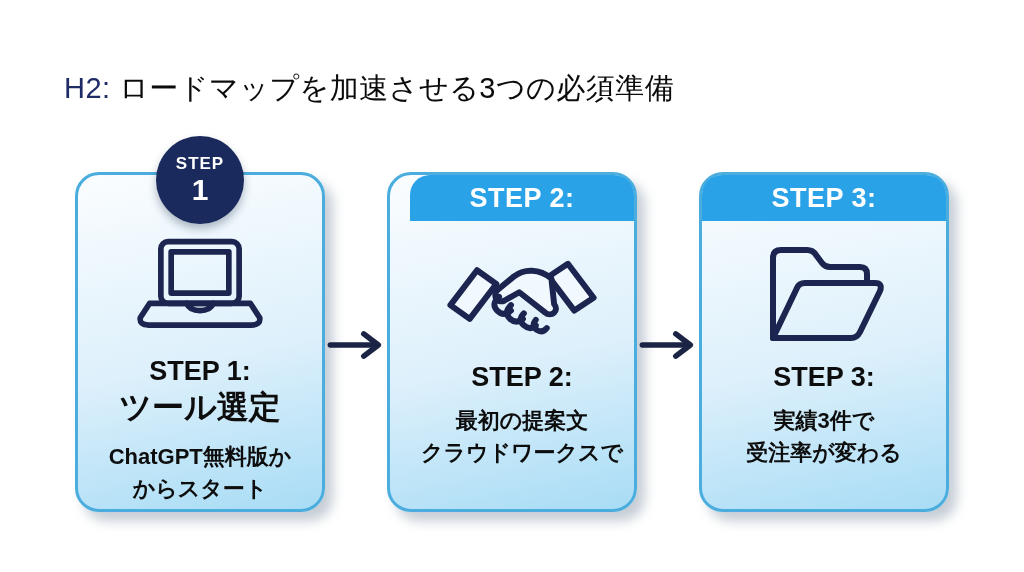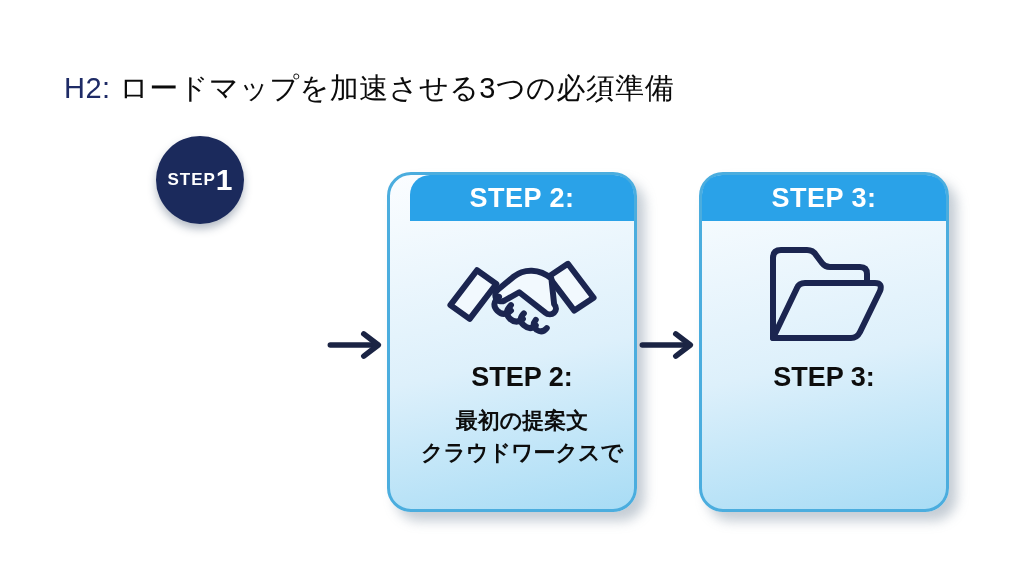--- a/index.html
+++ b/index.html
@@ -62,21 +62,21 @@
     font-size:22px;font-weight:bold;color:var(--body-text,#0d0d0d);
     line-height:1.45;text-align:center;
   }
   .card-desc span{display:block;}
   
   .step-badge{
     position:absolute;left:156px;top:136px;width:88px;height:88px;
     border-radius:50%;
     background:var(--badge-bg,#1b2a5c);
     color:var(--badge-text,#ffffff);
-    display:flex;flex-direction:row;align-items:center;justify-content:center;
+    display:flex;flex-direction:column;align-items:center;justify-content:center;
     box-shadow:0 5px 9px rgba(40,60,90,.35);
     z-index:3;
   }
   .step-badge .badge-word{font-size:17px;font-weight:bold;letter-spacing:1px;line-height:1.1;}
   .step-badge .badge-num{font-size:30px;font-weight:bold;line-height:1.05;}
   
   .arrow{
     position:absolute;top:326px;width:58px;height:38px;
     display:flex;align-items:center;justify-content:center;
   }
@@ -93,20 +93,38 @@
 
   <h1 class="page-title">
     <span class="prefix">H2: </span><span class="main">ロードマップを加速させる3つの必須準備</span>
   </h1>
 
   <div class="step-badge">
     <span class="badge-word">STEP</span>
     <span class="badge-num">1</span>
   </div>
 
+  <div class="card card-1">
+    <div class="icon-box">
+      <svg width="138" height="104" viewBox="0 0 134 100" aria-hidden="true">
+        <g fill="none" stroke-width="5.5" stroke-linejoin="round" stroke-linecap="round">
+          <rect class="ink" x="29" y="4" width="76" height="60" rx="7"></rect>
+          <rect class="ink" x="39" y="14" width="56" height="40"></rect>
+          <path class="ink" d="M18 64 L116 64 L125 78 Q126 85 117 85 L17 85 Q8 85 9 78 Z"></path>
+          <path class="ink" d="M54 64 q3 7 13 7 q10 0 13 -7"></path>
+        </g>
+      </svg>
+    </div>
+    <div class="card-heading">STEP 1:</div>
+    <div class="card-subheading">ツール選定</div>
+    <div class="card-desc">
+      <span>ChatGPT無料版か</span>
+      <span>からスタート</span>
+    </div>
+  </div>
 
   <div class="arrow arrow-1">
     <svg width="58" height="34" viewBox="0 0 52 28" aria-hidden="true">
       <g fill="none" stroke-width="5" stroke-linecap="round" stroke-linejoin="round">
         <path d="M3 14 H43"></path>
         <path d="M33 4 L46 14 L33 24"></path>
       </g>
     </svg>
   </div>
 
@@ -145,15 +163,19 @@
     <div class="card-header">STEP 3:</div>
     <div class="icon-box">
       <svg width="136" height="110" viewBox="0 0 134 110" aria-hidden="true">
         <g fill="none" stroke-width="6" stroke-linejoin="round" stroke-linecap="round">
           <path class="ink" d="M16 98 L16 18 Q16 10 24 10 L50 10 Q56 10 59 15 L65 23 Q68 27 73 27 L103 27 Q110 27 110 34 L110 42"></path>
           <path class="ink" d="M16 98 L40 48 Q42 43 48 43 L118 43 Q126 43 123 51 L103 92 Q100 98 94 98 Z"></path>
         </g>
       </svg>
     </div>
     <div class="card-heading">STEP 3:</div>
+    <div class="card-desc">
+      <span>実績3件で</span>
+      <span>受注率が変わる</span>
+    </div>
   </div>
 
 </div>
 
 </body></html>

